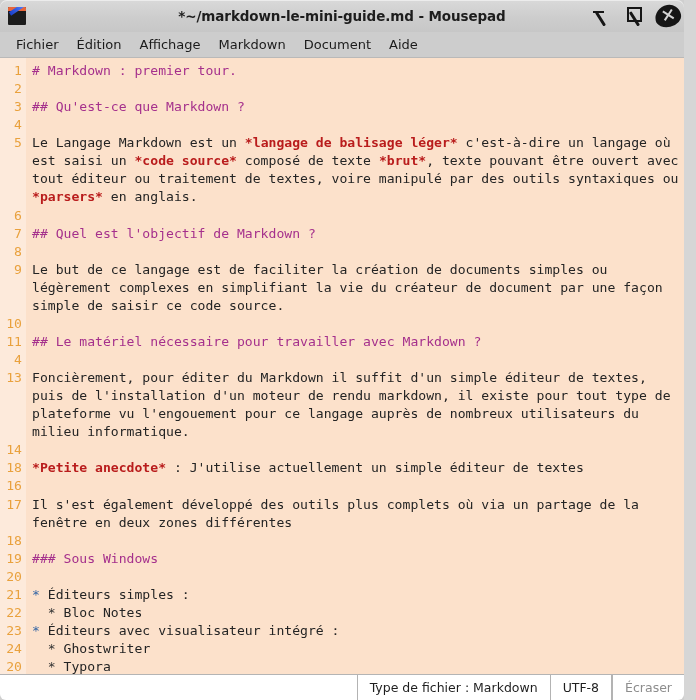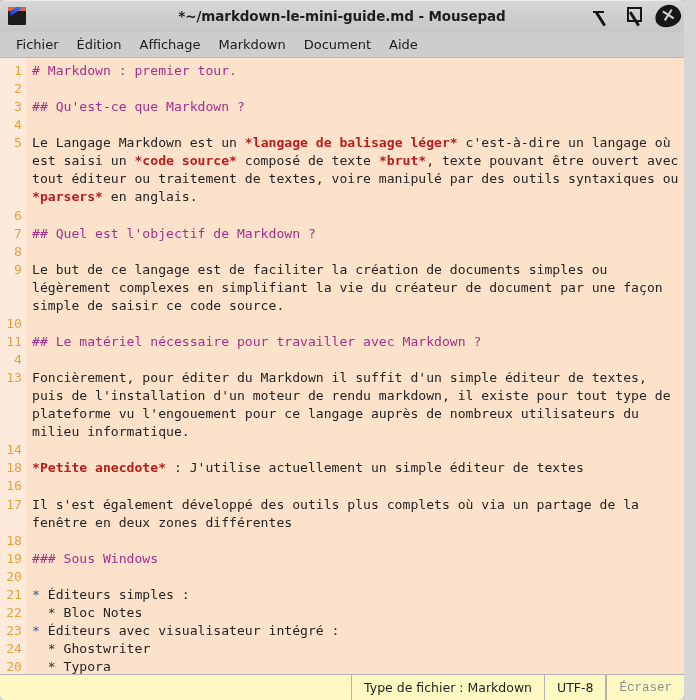--- a/index.html
+++ b/index.html
@@ -192,40 +192,40 @@
   .code .ln { height: 18.07px; }
   .hdr { color: #a5308c; }
   .b   { font-weight: bold; color: #b91c1c; }
   .bullet { color: #3465a4; }
   .bullet2 { color: #343434; }
 
   
   .statusbar {
     height: 25px;
     flex: 0 0 25px;
-    background: #fef9c3;
+    background: #ffffff;
     border-top: 1px solid #b4b4b4;
     border-bottom-left-radius: 6px;
     border-bottom-right-radius: 6px;
     display: flex;
     align-items: center;
     justify-content: flex-end;
     font-size: 12.5px;
     color: #1f1f1f;
   }
   .sb-sep {
     width: 1px;
     height: 25px;
     background: #b3b3b3;
   }
   .sb-cell {
     padding: 0 12px;
     white-space: nowrap;
   }
-  .sb-cell.dim { color: #8d8d8d; font-family: Liberation Mono, monospace; }
+  .sb-cell.dim { color: #8d8d8d; }
 </style>
 </head>
 <body>
 
 <div class="window">
 
   <div class="titlebar">
     <div class="app-icon">
       <div class="topbar"></div>
       <div class="pen"></div>

